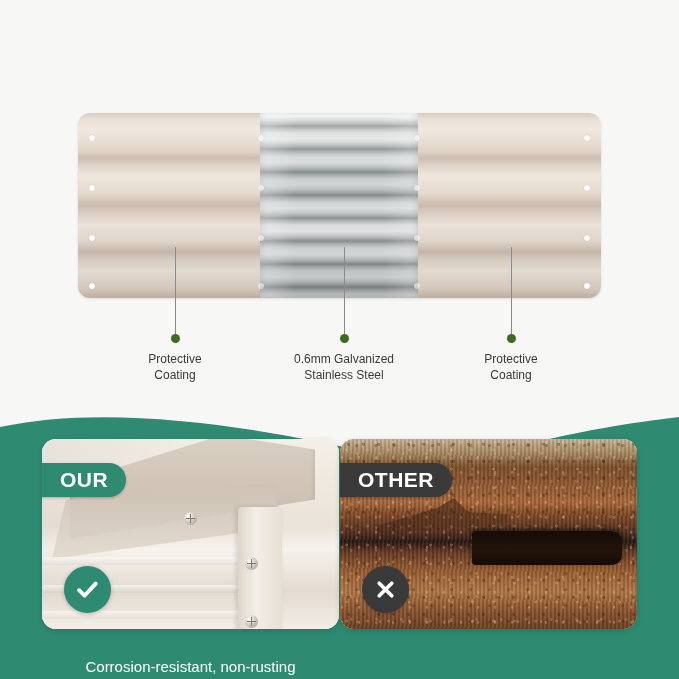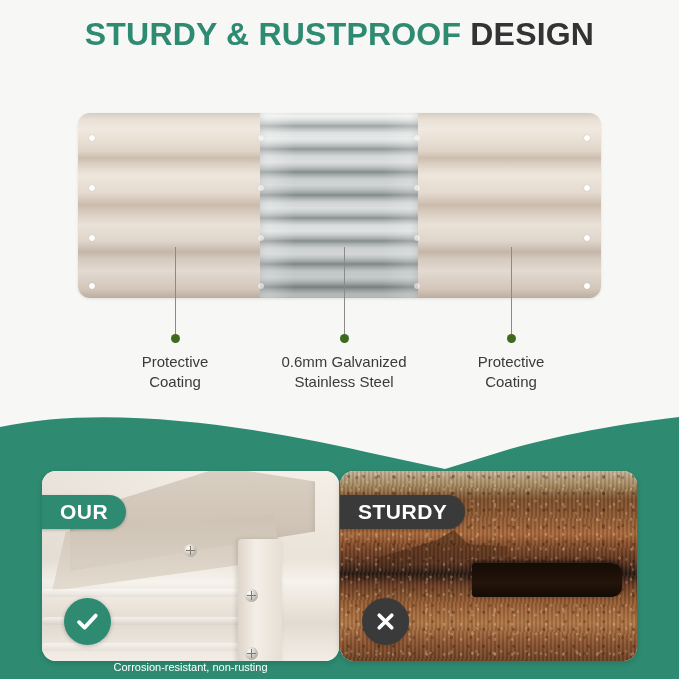--- a/index.html
+++ b/index.html
@@ -92,34 +92,34 @@
   .hole{
     position:absolute;width:6px;height:6px;border-radius:50%;
     background:#ffffff;box-shadow:0 0 1px rgba(0,0,0,.25);
   }
 
   
   .lead-line{position:absolute;width:1px;background:#8a8a8a;}
   .lead-dot{position:absolute;width:9px;height:9px;border-radius:50%;background:#3c6b1f;}
   .lead-label{
     position:absolute;text-align:center;
-    font-size:15px;line-height:1.32;color:#3a3a3a;
+    font-size:12px;line-height:1.32;color:#3a3a3a;
     white-space:pre-line;
   }
 
   
   #green{
     position:absolute;left:0;top:405px;width:679px;height:274px;
     overflow:hidden;
   }
   #green .fill{position:absolute;inset:0;}
   .cardrow{position:absolute;left:0;top:0;width:679px;height:274px;}
 
   .card{
-    position:absolute;top:66px;width:297px;height:190px;
+    position:absolute;top:34px;width:297px;height:190px;
     border-radius:14px;overflow:hidden;
     background:#ffffff;
     box-shadow:0 2px 6px rgba(0,0,0,.16);
   }
   .card.left{left:42px;}
   .card.right{left:340px;}
 
   
   .photo-our{
     position:absolute;inset:0;
@@ -234,34 +234,30 @@
     background:#2e8b72;
     display:flex;align-items:center;justify-content:center;
     color:#ffffff;font-weight:bold;font-size:31px;letter-spacing:-0.5px;
     z-index:6;
     box-shadow:0 1px 4px rgba(0,0,0,.18);
   }
 
   .caption{
     position:absolute;top:250px;height:24px;
     text-align:center;color:#ffffff;
-    font-size:11px;line-height:24px;white-space:nowrap;
+    font-size:15px;line-height:24px;white-space:nowrap;
   }
   .caption.left{left:42px;width:297px;}
   .caption.right{left:340px;width:297px;}
 </style>
 </head>
 <body>
 
 <div id="stage">
 
-  <div class="title">
-    <span class="t-green">STURDY &amp; RUSTPROOF</span>
-    <span class="t-dark">DESIGN</span>
-  </div>
 
   <div id="panel-wrap">
     <div class="panel">
       <div class="coat-base"></div>
       <div class="galv"></div>
       <div class="sheen"></div>
 
       <div class="hole" style="left:11px;top:22px;"></div>
       <div class="hole" style="left:11px;top:72px;"></div>
       <div class="hole" style="left:11px;top:122px;"></div>
@@ -323,21 +319,21 @@
           </svg>
         </div>
       </div>
 
       <div class="card right">
         <div class="photo-other">
           <div class="rust-speck"></div>
           <div class="rust-crack"></div>
           <div class="rust-gap"></div>
         </div>
-        <div class="badge other">STURDY</div>
+        <div class="badge other">OTHER</div>
         <div class="mark no">
           <svg width="25" height="25" viewBox="0 0 24 24">
             <path d="M6 6 L18 18 M18 6 L6 18" fill="none" stroke="#ffffff" stroke-width="3.6" stroke-linecap="round"></path>
           </svg>
         </div>
       </div>
 
       <div class="caption left">Corrosion-resistant, non-rusting</div>
     </div>
   </div>

